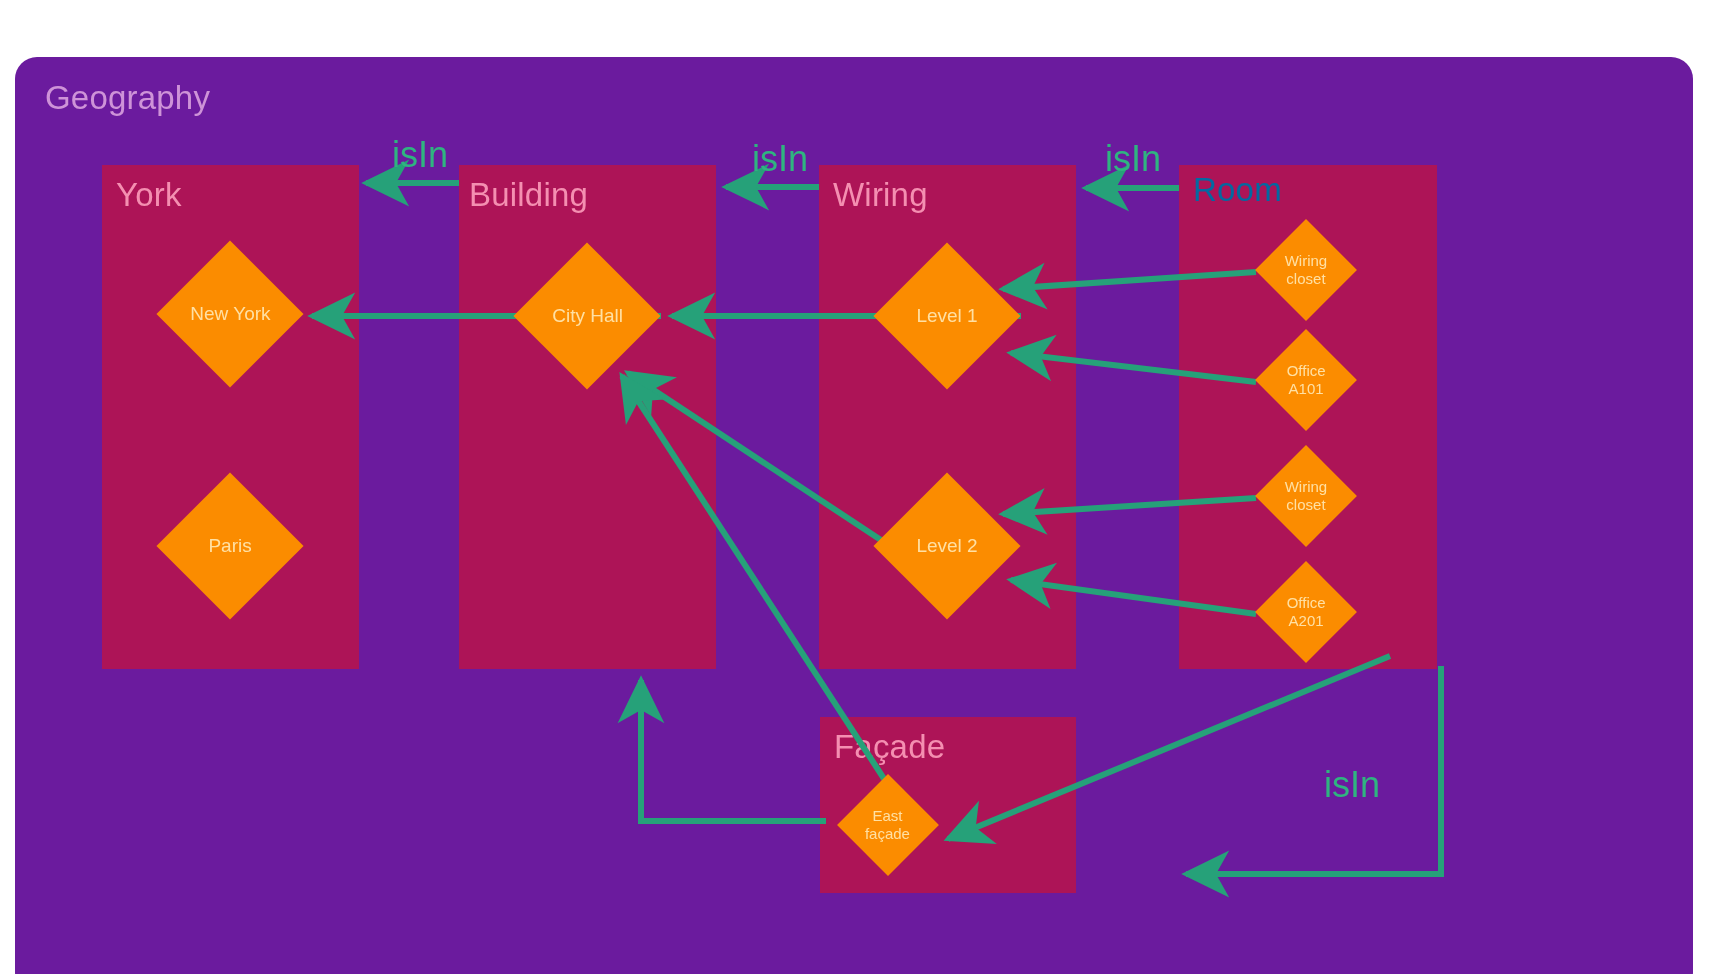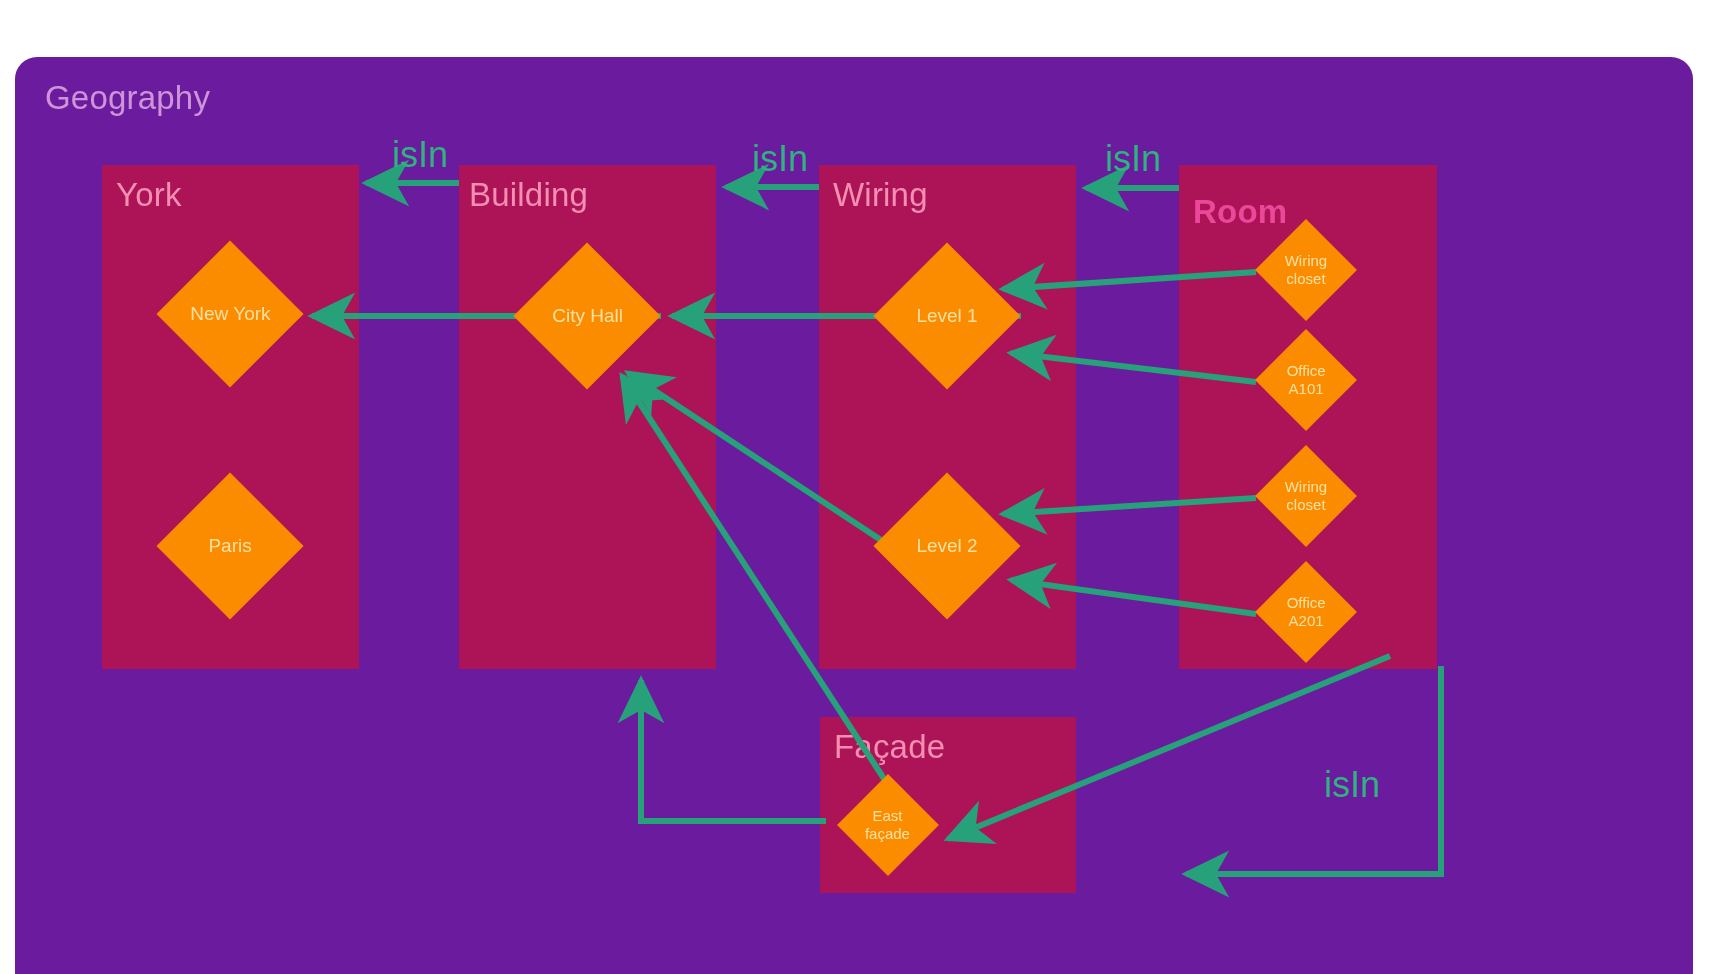--- a/index.html
+++ b/index.html
@@ -43,21 +43,21 @@
   <div class="canvas-title">Geography</div>
 
   <div id="groups-layer">
       <div class="grpbox" style="left: 102px; top: 119px; width: 257px; height: 504px; background: rgb(173, 20, 87);"></div>
       <div class="grp-title" style="left: 116px; top: 130px; color: rgb(244, 143, 177);">York</div>
       <div class="grpbox" style="left: 459px; top: 119px; width: 257px; height: 504px; background: rgb(173, 20, 87);"></div>
       <div class="grp-title" style="left: 469px; top: 130px; color: rgb(244, 143, 177);">Building</div>
       <div class="grpbox" style="left: 819px; top: 119px; width: 257px; height: 504px; background: rgb(173, 20, 87);"></div>
       <div class="grp-title" style="left: 833px; top: 130px; color: rgb(244, 143, 177);">Wiring</div>
       <div class="grpbox" style="left: 1179px; top: 119px; width: 258px; height: 504px; background: rgb(173, 20, 87);"></div>
-      <div class="grp-title" style="left: 1193px; top: 147px; color: #ec4899; font-weight: bold;">Room</div>
+      <div class="grp-title" style="left: 1193px; top: 125px; color: #0369a1;">Room</div>
       <div class="grpbox" style="left: 820px; top: 671px; width: 256px; height: 176px; background: rgb(173, 20, 87);"></div>
       <div class="grp-title" style="left: 834px; top: 682px; color: rgb(244, 143, 177);">Façade</div>
     </div>
 
   <svg id="svgroot" viewBox="0 0 1710 974">
     <defs>
       <marker id="ah" markerWidth="9" markerHeight="9" refX="7.6" refY="4.5" orient="auto" markerUnits="strokeWidth">
         <path d="M0.4,0.6 L8.4,4.5 L0.4,8.4 L2.6,4.5 Z" fill="#26A179"></path>
       </marker>
     </defs>

